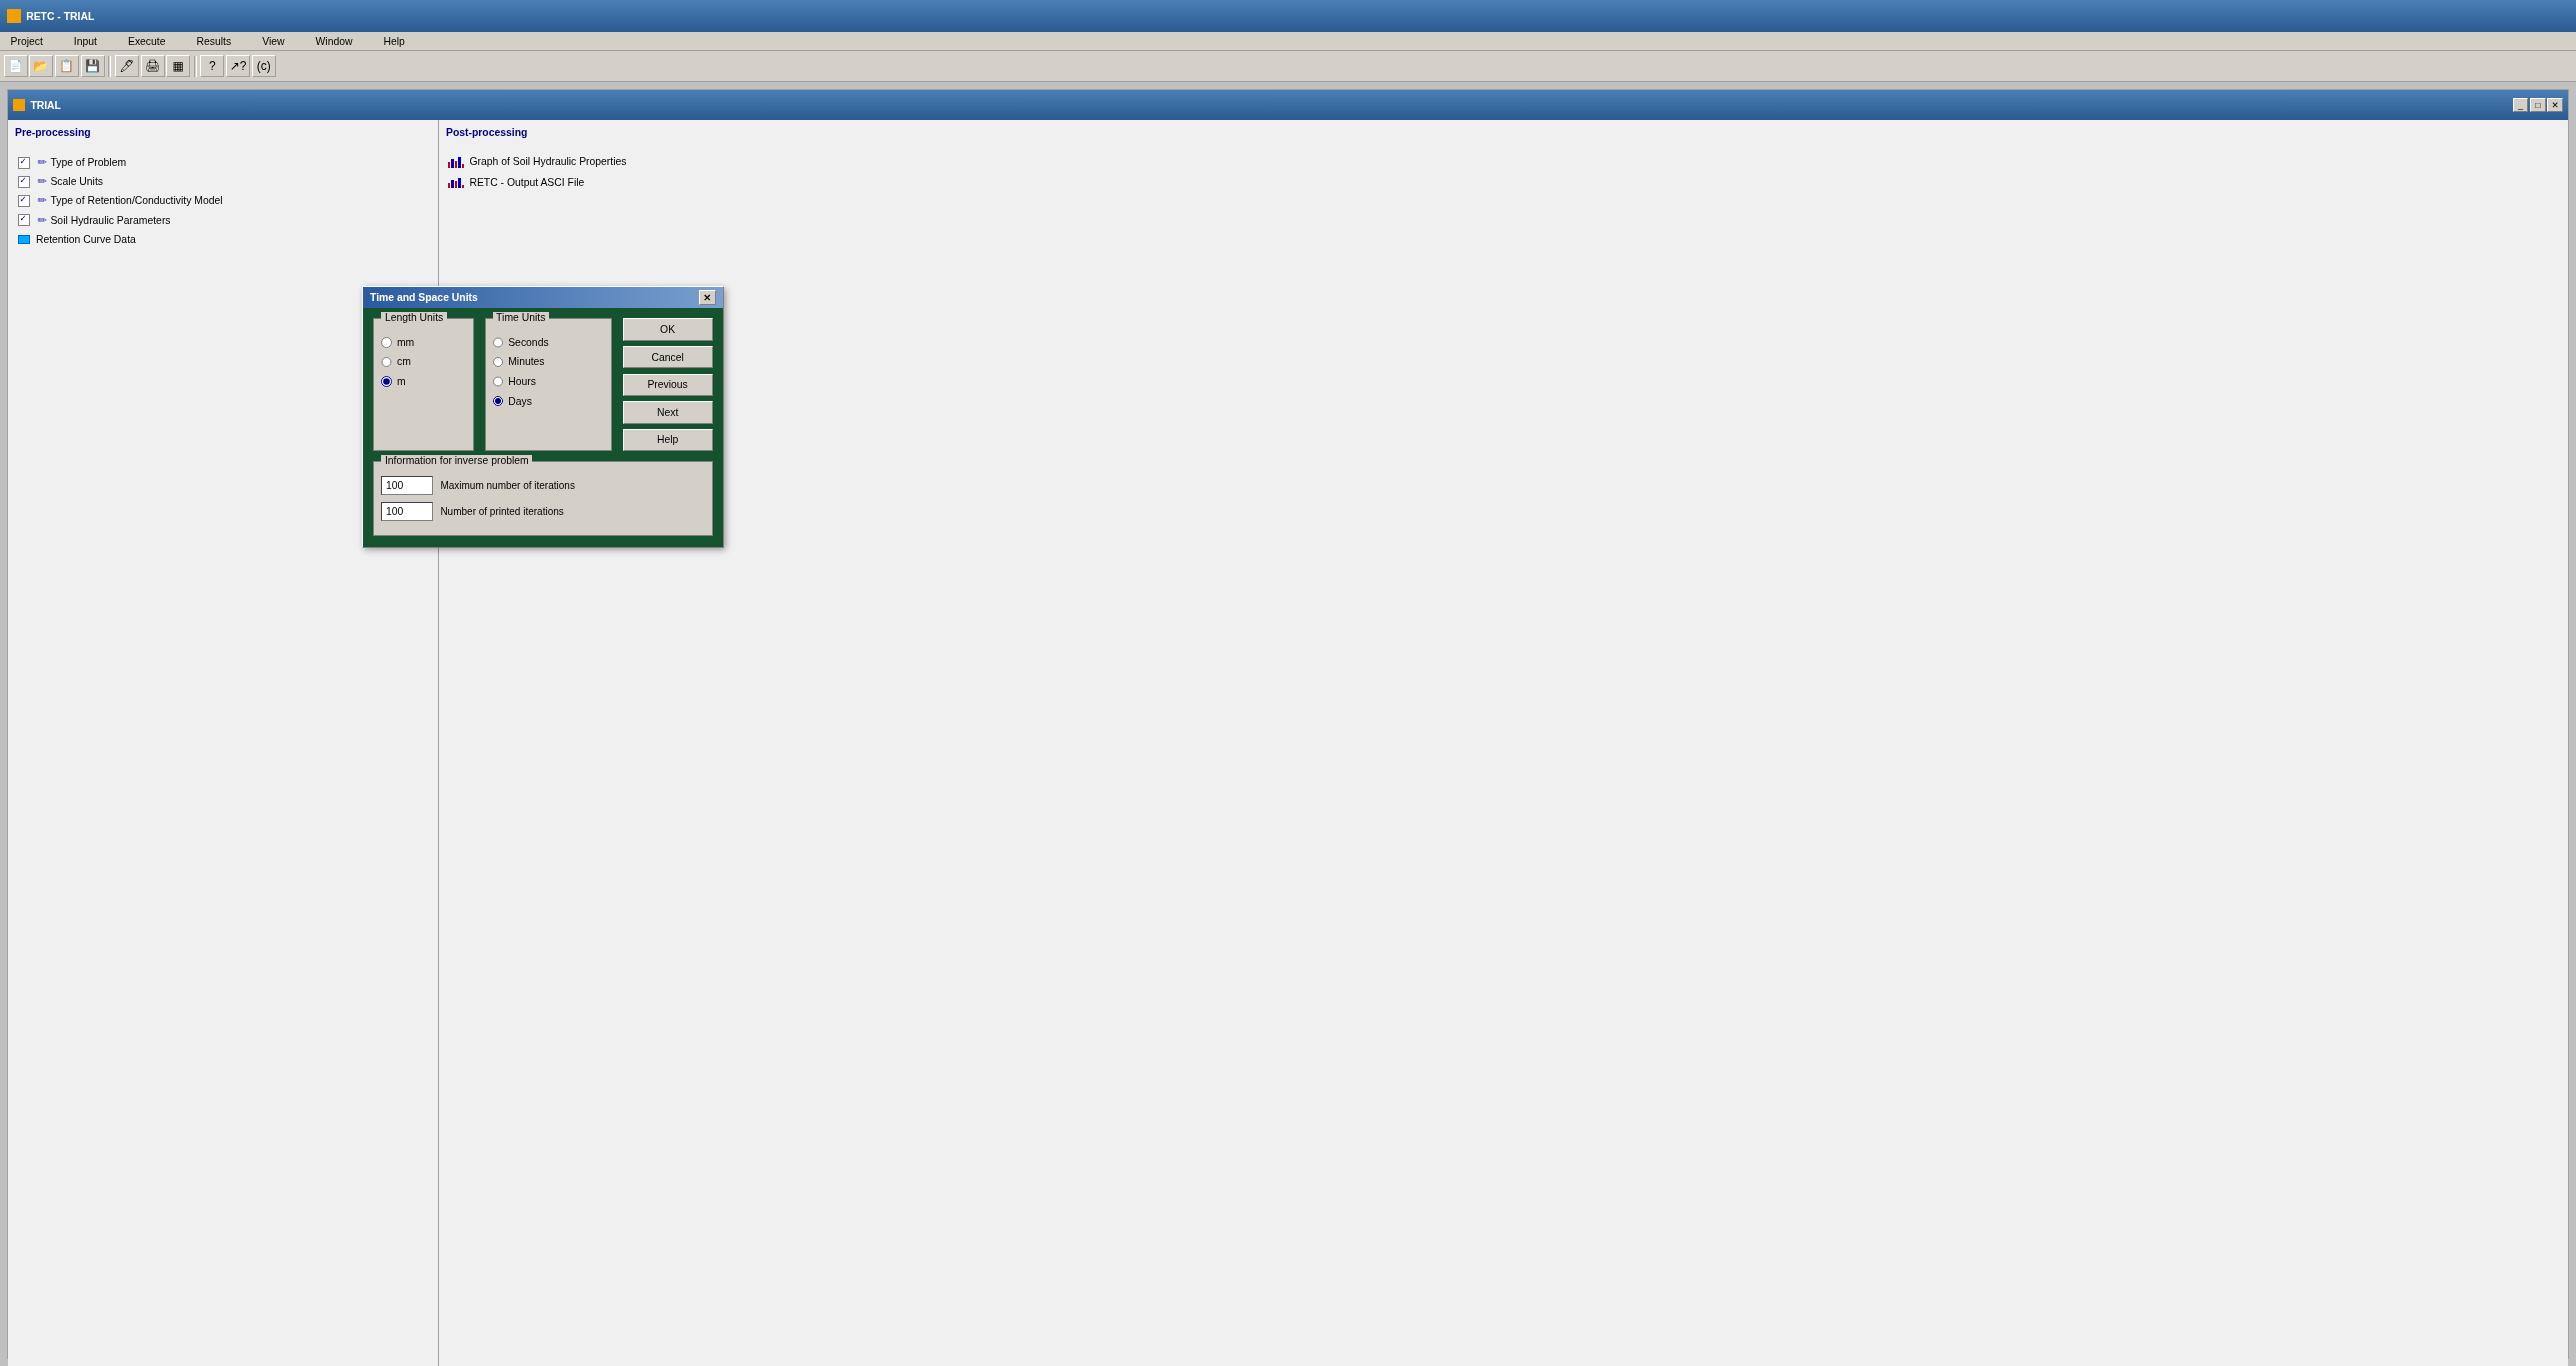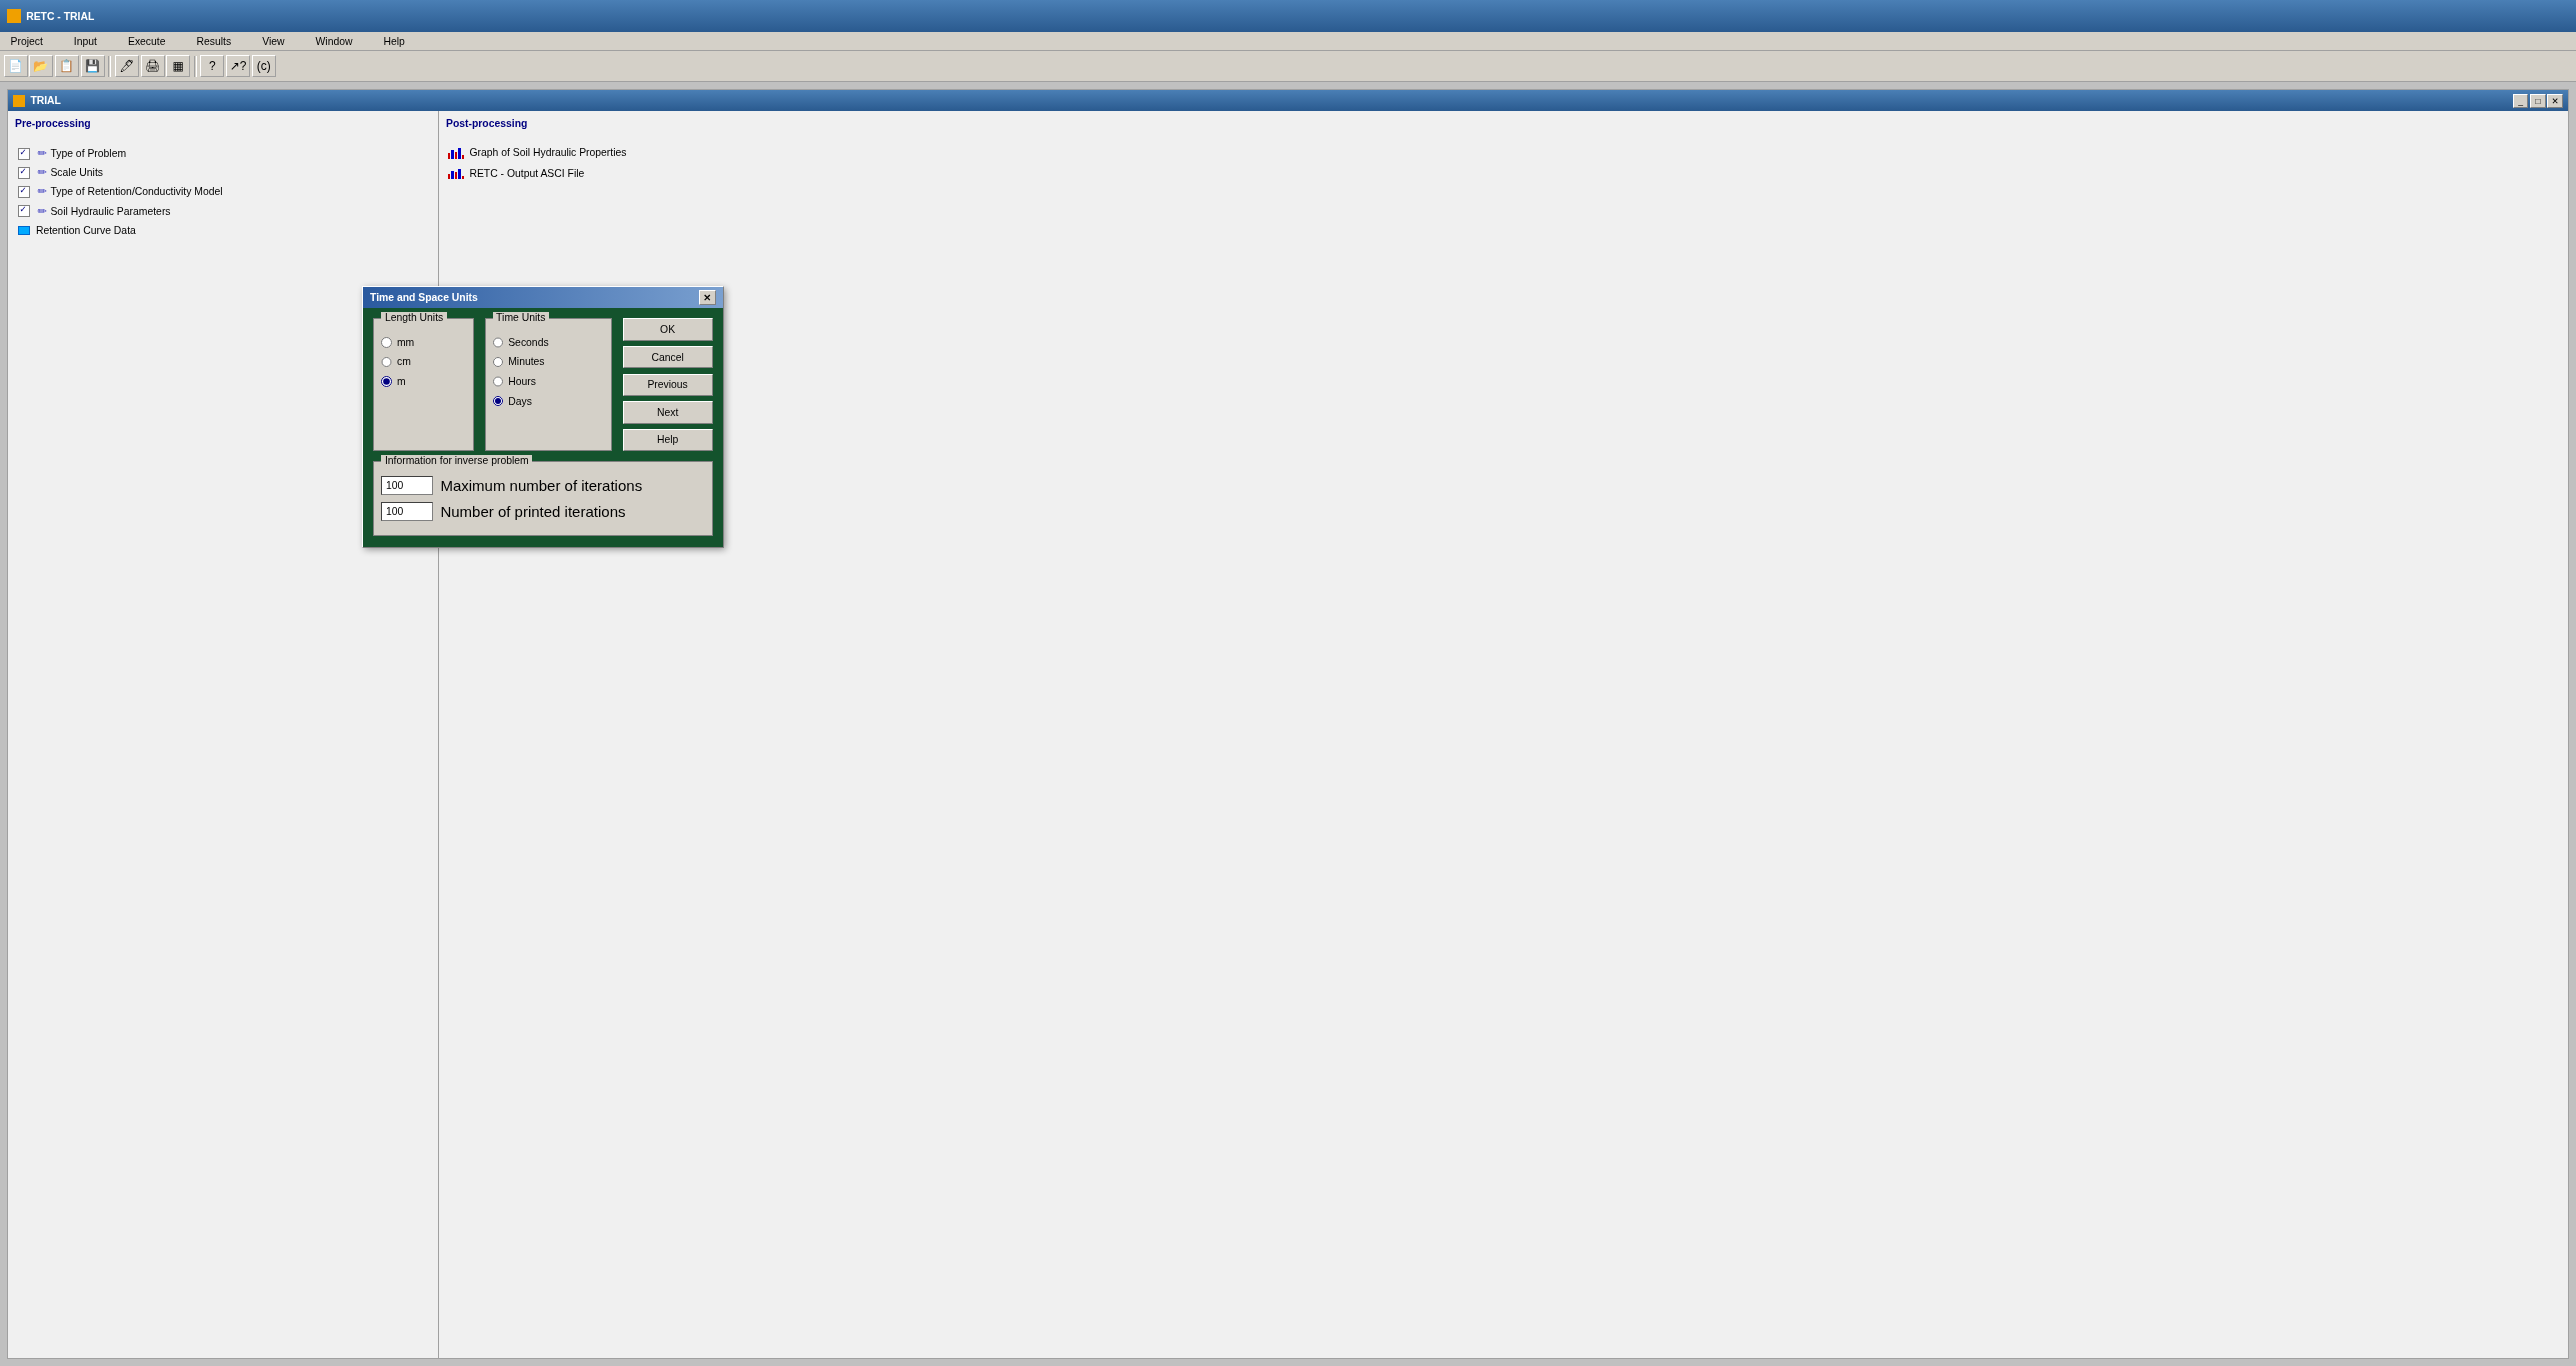--- a/index.html
+++ b/index.html
@@ -85,21 +85,21 @@
       top: 7px;
       left: 7px;
       right: 7px;
       bottom: 7px;
       background: #d4d0c8;
       border: 1.7px solid #a0a0a0;
     }
 
     .inner-title-bar {
       background: linear-gradient(to bottom, #4a7fb5 0%, #2a5a8f 100%);
-      height: 21px;
+      height: 30px;
       display: flex;
       align-items: center;
       padding: 0 5.2px;
       color: white;
       font-size: 10.4px;
       font-weight: bold;
     }
     .inner-title-bar-controls {
       margin-left: auto;
       display: flex;
@@ -319,21 +319,21 @@
       width: 52px;
       height: 19px;
       background: white;
       border: 0.9px solid #808080;
       border-top-color: #404040;
       border-left-color: #404040;
       padding: 1.7px 3.5px;
       font-size: 10.4px;
     }
     .info-label {
-      font-size: 15px;
+      font-size: 10px;
       text-align: right;
     }
 
     
     .post-nav-item {
       display: flex;
       align-items: center;
       padding: 2.6px 1.7px;
       cursor: pointer;
       font-size: 10.4px;

